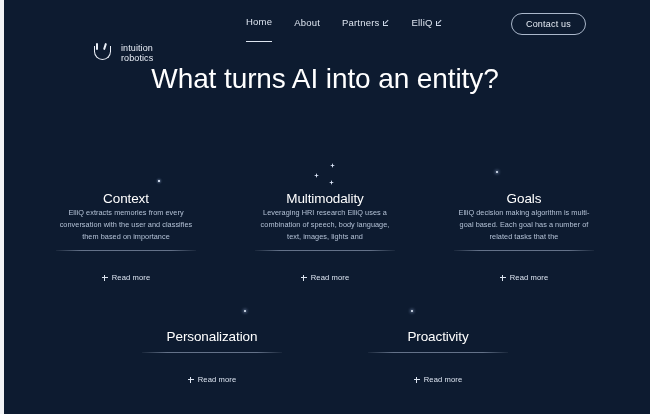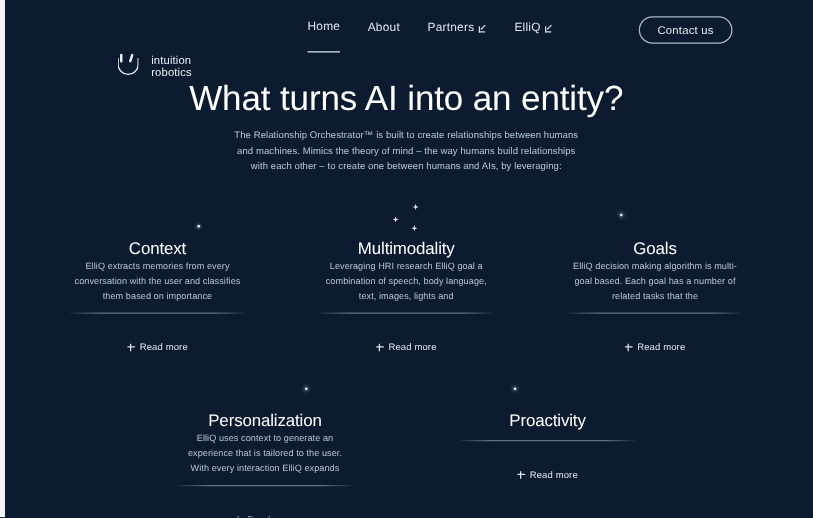--- a/index.html
+++ b/index.html
@@ -182,21 +182,20 @@
             <i class="diag"></i>
           </span>
       </a>
     </nav>
 
     <button class="contact-btn">Contact us</button>
   </header>
 
   <section class="hero">
     <h1>What turns AI into an entity?</h1>
-    <p>The Relationship Orchestrator™ is built to create relationships between humans and machines. Mimics the theory of mind – the way humans build relationships with each other – to create one between humans and AIs, by leveraging:</p>
   </section>
 
   <span class="star xs" style="left:158px; top:180px;"></span>
   <span class="sparkle" style="left:314px; top:173px;"></span>
   <span class="sparkle" style="left:330px; top:163px;"></span>
   <span class="sparkle" style="left:329px; top:180px;"></span>
   <span class="star sm" style="left:496px; top:171px;"></span>
   <span class="star sm" style="left:244px; top:310px;"></span>
   <span class="star sm" style="left:411px; top:310px;"></span>
 
@@ -207,21 +206,21 @@
       <div class="body">ElliQ extracts memories from every conversation with the user and classifies them based on importance</div>
       <div class="divider"></div>
       <div class="read-more">
         <span class="plus"></span>
         <span>Read more</span>
       </div>
     </div>
 
     <div class="card">
       <h3>Multimodality</h3>
-      <div class="body">Leveraging HRI research ElliQ goal a combination of speech, body language, text, images, lights and</div>
+      <div class="body">Leveraging HRI research ElliQ uses a combination of speech, body language, text, images, lights and</div>
       <div class="divider"></div>
       <div class="read-more">
         <span class="plus"></span>
         <span>Read more</span>
       </div>
     </div>
 
     <div class="card">
       <h3>Goals</h3>
       <div class="body">ElliQ decision making algorithm is multi-goal based. Each goal has a number of related tasks that the</div>
@@ -230,21 +229,20 @@
         <span class="plus"></span>
         <span>Read more</span>
       </div>
     </div>
   </div>
 
   <div class="grid-row row2">
 
     <div class="card">
       <h3>Personalization</h3>
-      <div class="body">ElliQ uses context to generate an experience that is tailored to the user. With every interaction ElliQ expands</div>
       <div class="divider"></div>
       <div class="read-more">
         <span class="plus"></span>
         <span>Read more</span>
       </div>
     </div>
 
     <div class="card">
       <h3>Proactivity</h3>
       <div class="divider"></div>

